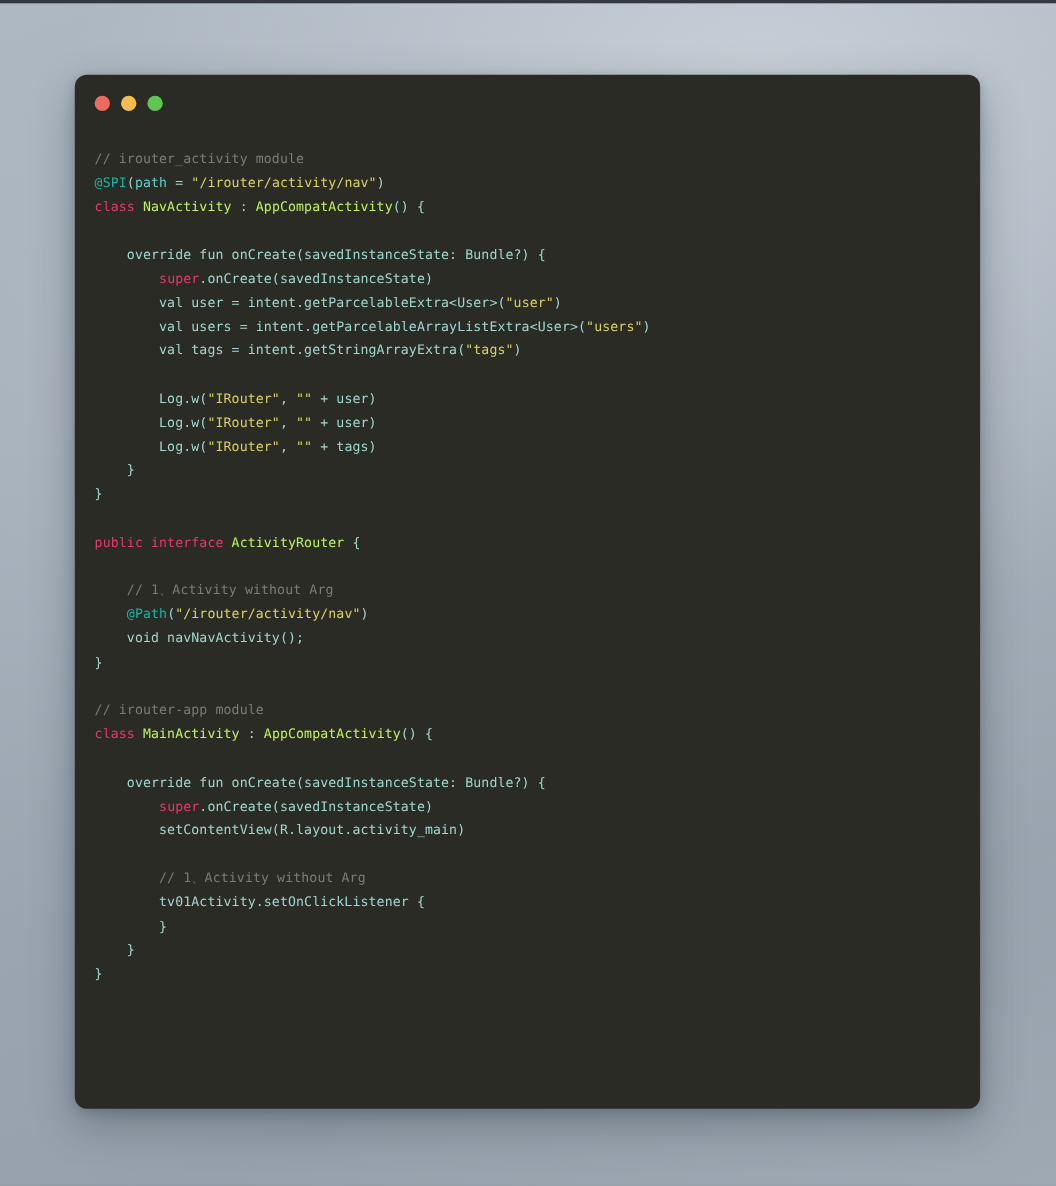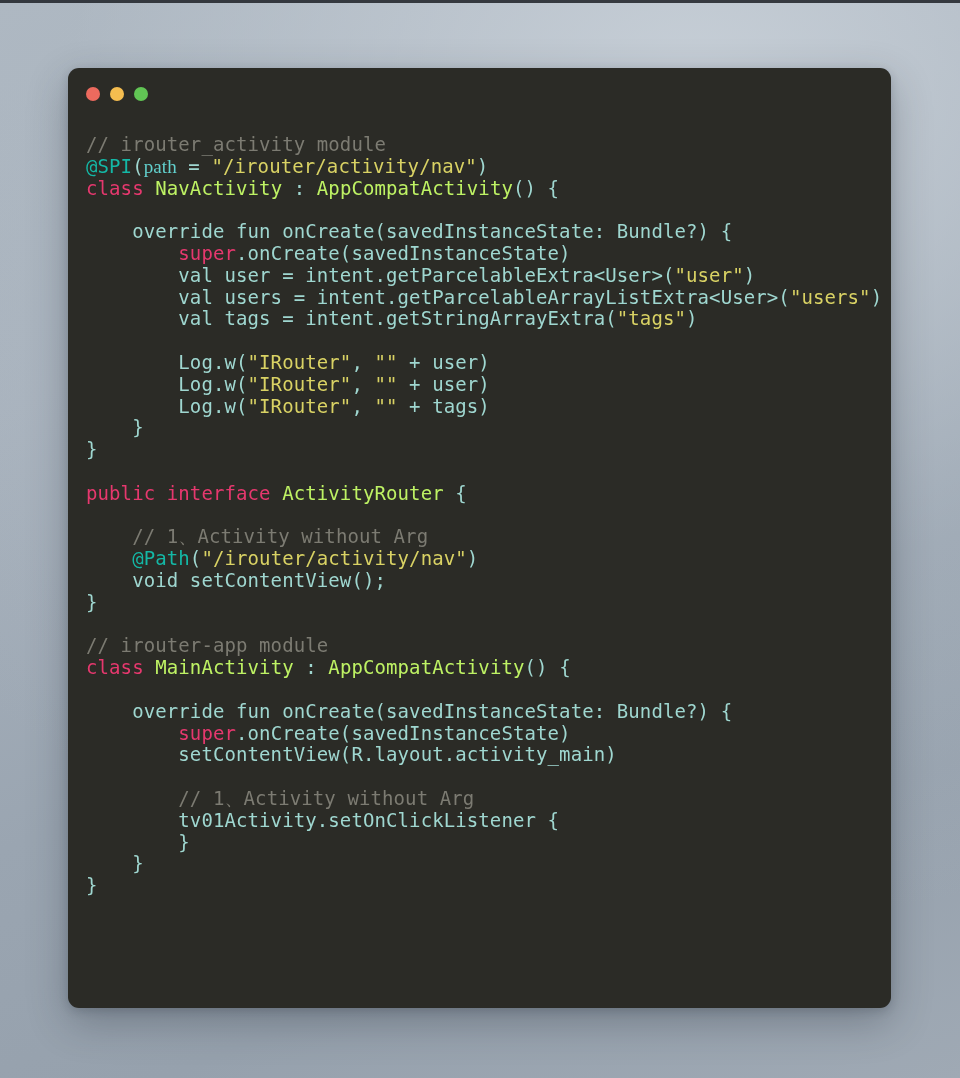--- a/index.html
+++ b/index.html
@@ -69,38 +69,38 @@
     top: 58px;
     right: 0;
     bottom: 0;
     padding: 8px 0 0 18px;
     overflow: hidden;
   }
   pre#code-lines {
     margin: 0;
     padding: 0;
     font-family: "DejaVu Sans Mono", "Liberation Mono", monospace;
-    font-size: 19px;
+    font-size: 12px;
     line-height: 21.8px;
     letter-spacing: 0.1px;
     white-space: pre;
     color: #9fd7d0;
   }
   .ln { display: block; min-height: 21.8px; }
 
   
   .t-com  { color: #7c7b72; }    
   .t-anno { color: #75746b; }    
   .t-kw   { color: #e6386e; }    
   .t-type { color: #e8a33d; }    
   .t-id   { color: #9fd7d0; }    
   .t-str  { color: #d9d264; }    
   .t-prop { color: #62d0cd; }    
 </style>
-<style>.t-com{color:#7c7b72;}.t-anno{color:#14b8a6;margin-top:20px;}.t-kw{color:#e6386e;}.t-type{color:#bef264;}.t-id{color:#9fd7d0;}.t-str{color:#d9d264;}.t-prop{color:#62d0cd;font-family:Liberation Serif, serif;}</style></head>
+<style>.t-com{color:#7c7b72;}.t-anno{color:#14b8a6;margin-top:20px;}.t-kw{color:#e6386e;}.t-type{color:#bef264;}.t-id{color:#9fd7d0;}.t-str{color:#d9d264;}.t-prop{color:#62d0cd;}</style></head>
 <body>
 
 <div id="backdrop"></div>
 
 <div id="code-window">
 
   <div id="titlebar">
     <span class="dot" style="background:#ec6a5e" title="Close"></span>
     <span class="dot" style="background:#f5bd4f" title="Minimize"></span>
     <span class="dot" style="background:#61c554" title="Maximize"></span>
@@ -120,21 +120,21 @@
 </span><span class="ln" title="        Log.w(&quot;IRouter&quot;, &quot;&quot; + user)"><span class="t-id">        Log.w(</span><span class="t-str">"IRouter"</span><span class="t-id">, </span><span class="t-str">""</span><span class="t-id"> + user)</span>
 </span><span class="ln" title="        Log.w(&quot;IRouter&quot;, &quot;&quot; + users)"><span class="t-id">        Log.w(</span><span class="t-str">"IRouter"</span><span class="t-id">, </span><span class="t-str">""</span><span class="t-id"> + user)</span>
 </span><span class="ln" title="        Log.w(&quot;IRouter&quot;, &quot;&quot; + tags)"><span class="t-id">        Log.w(</span><span class="t-str">"IRouter"</span><span class="t-id">, </span><span class="t-str">""</span><span class="t-id"> + tags)</span>
 </span><span class="ln" title="    }"><span class="t-id">    }</span>
 </span><span class="ln" title="}"><span class="t-id">}</span>
 </span><span class="ln" title="">
 </span><span class="ln" title="public interface ActivityRouter {"><span class="t-kw">public interface</span><span class="t-id"> </span><span class="t-type">ActivityRouter</span><span class="t-id"> {</span>
 </span><span class="ln" title="">
 </span><span class="ln" title="    // 1、Activity without Arg"><span class="t-com">    // 1、Activity without Arg</span>
 </span><span class="ln" title="    @Path(&quot;/irouter/activity/nav&quot;)"><span class="t-id">    </span><span class="t-anno">@Path</span><span class="t-id">(</span><span class="t-str">"/irouter/activity/nav"</span><span class="t-id">)</span>
-</span><span class="ln" title="    void navNavActivity();"><span class="t-id">    void setContentView();</span>
+</span><span class="ln" title="    void navNavActivity();"><span class="t-id">    void navNavActivity();</span>
 </span><span class="ln" title="}"><span class="t-id">}</span>
 </span><span class="ln" title="">
 </span><span class="ln" title="// irouter-app module"><span class="t-com">// irouter-app module</span>
 </span><span class="ln" title="class MainActivity : AppCompatActivity() {"><span class="t-kw">class</span><span class="t-id"> </span><span class="t-type">MainActivity</span><span class="t-id"> : </span><span class="t-type">AppCompatActivity</span><span class="t-id">() {</span>
 </span><span class="ln" title="">
 </span><span class="ln" title="    override fun onCreate(savedInstanceState: Bundle?) {"><span class="t-id">    override fun onCreate(savedInstanceState: Bundle?) {</span>
 </span><span class="ln" title="        super.onCreate(savedInstanceState)"><span class="t-id">        </span><span class="t-kw">super</span><span class="t-id">.onCreate(savedInstanceState)</span>
 </span><span class="ln" title="        setContentView(R.layout.activity_main)"><span class="t-id">        setContentView(R.layout.activity_main)</span>
 </span><span class="ln" title="">
 </span><span class="ln" title="        // 1、Activity without Arg"><span class="t-com">        // 1、Activity without Arg</span>

